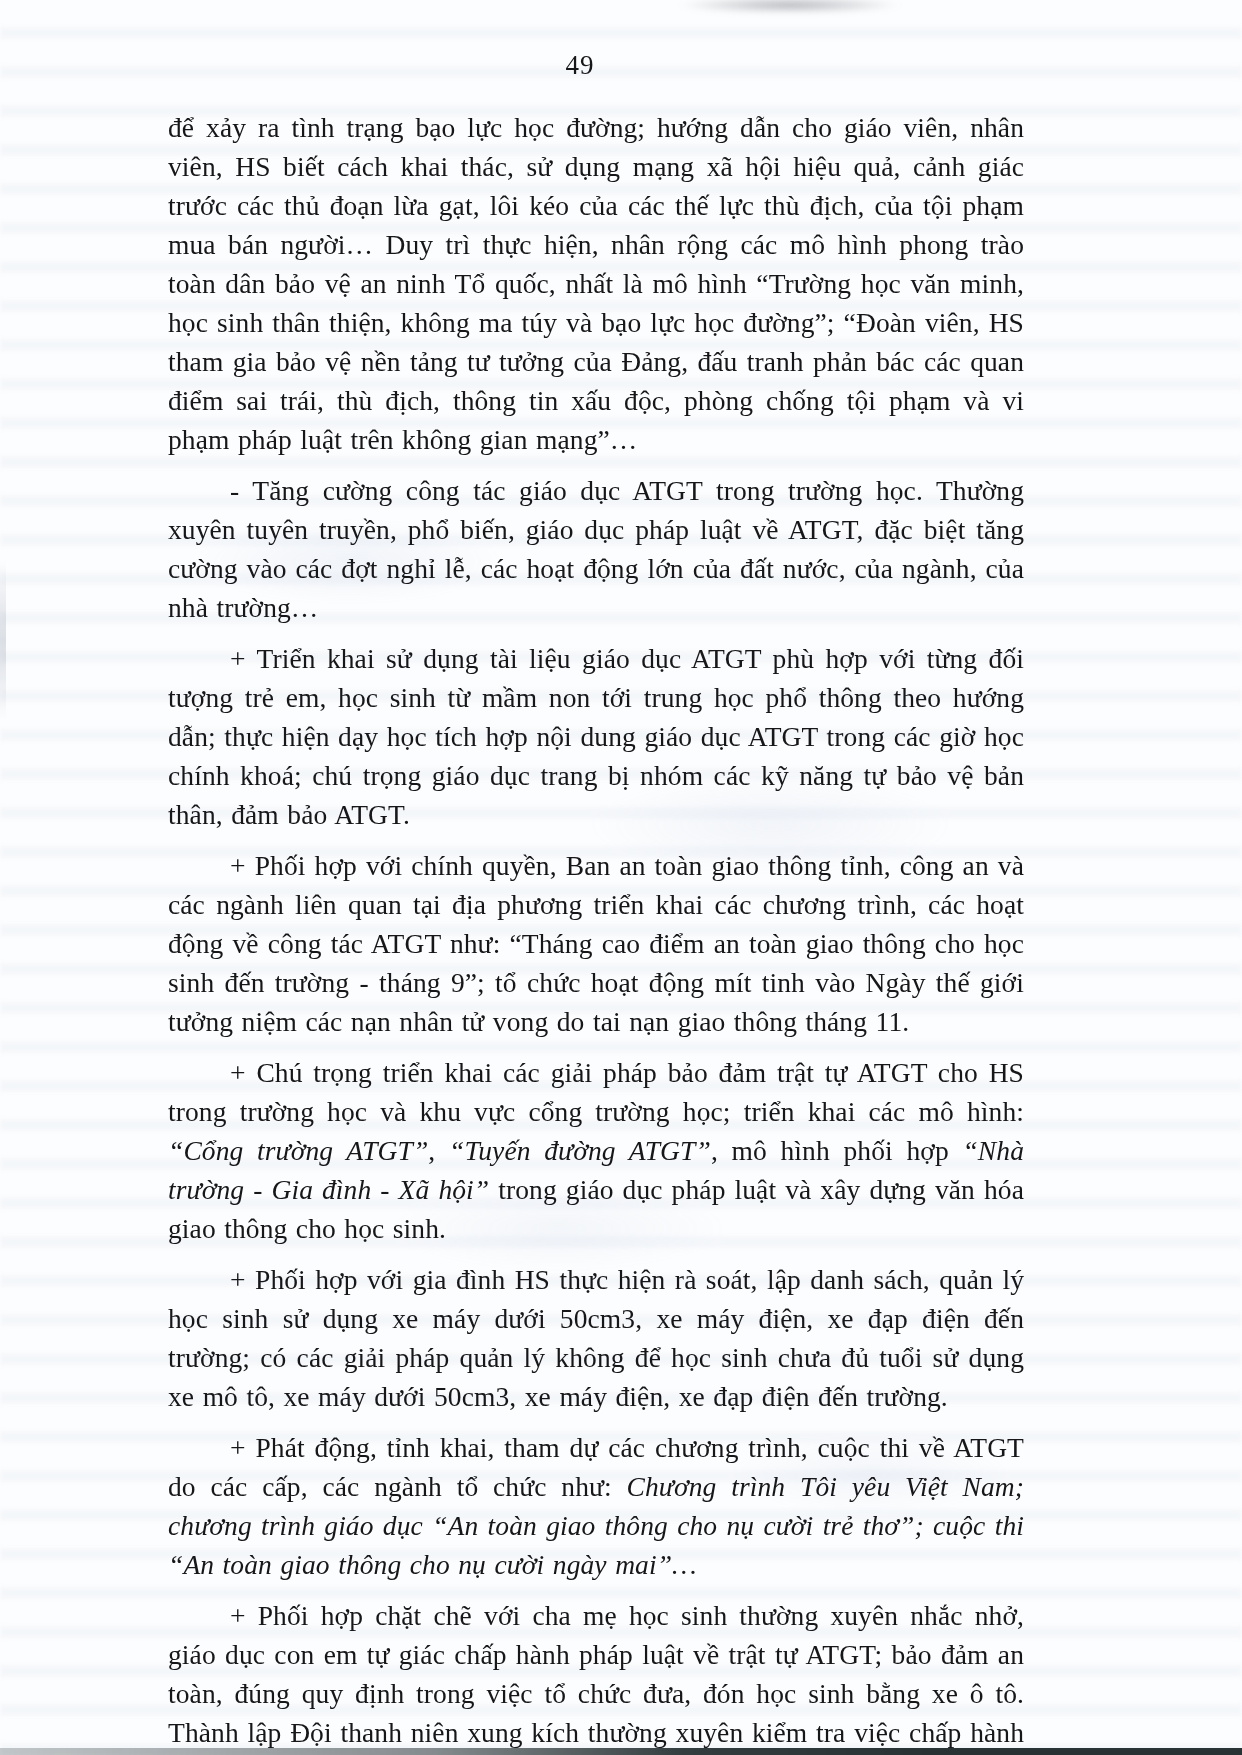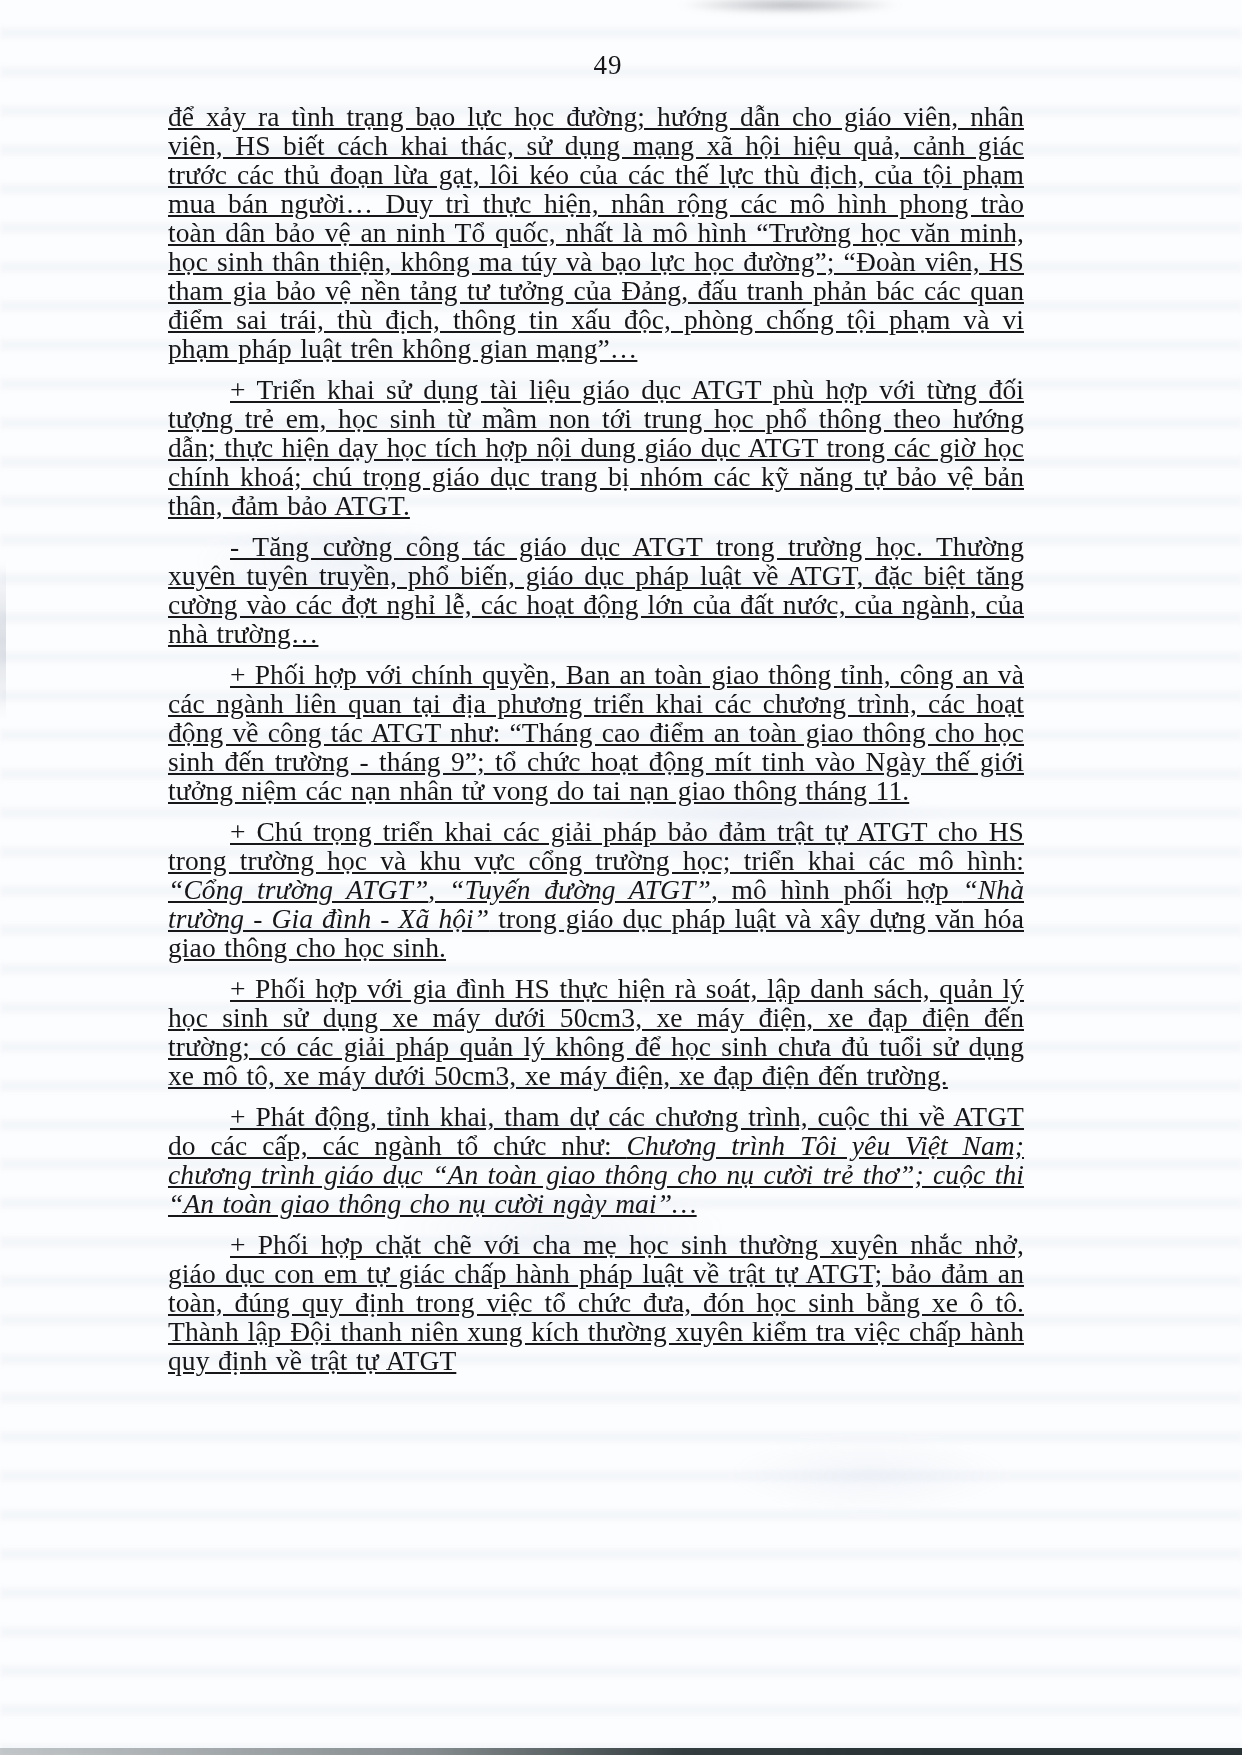--- a/index.html
+++ b/index.html
@@ -59,62 +59,61 @@
     left: 0;
     top: 560px;
     width: 6px;
     height: 160px;
     background: linear-gradient(to bottom, rgba(120,130,150,0), rgba(120,130,150,0.25), rgba(120,130,150,0));
     z-index: 2;
   }
   .page-number {
     position: absolute;
     top: 50px;
-    left: 180px;
+    left: 152px;
     width: 856px;
     text-align: center;
     font-size: 27px;
     letter-spacing: 1px;
     z-index: 4;
   }
   .content {
     position: absolute;
     left: 168px;
     top: 102px;
     width: 856px;
     z-index: 4;
   }
   .content p {
-    margin: 0 0 12px 0;
+    margin: 6px 0 12px 0;
     font-size: 27.5px;
-    line-height: 29px;
+    line-height: 39px;
     text-align: justify;
     letter-spacing: 0.1px;
     word-spacing: 1.5px;
-    text-decoration: underline;
   }
   .content p.indent {
     text-indent: 62px;
   }
   .content span.italic {
     font-style: italic;
   }
 </style>
 </head>
 <body>
 
 <div class="page">
   <div class="bleed-overlay"></div>
   <div class="top-smudge"></div>
   <div class="left-edge-mark"></div>
   <div class="page-number">49</div>
   <div class="content">
       <p><span>để xảy ra tình trạng bạo lực học đường; hướng dẫn cho giáo viên, nhân viên, HS biết cách khai thác, sử dụng mạng xã hội hiệu quả, cảnh giác trước các thủ đoạn lừa gạt, lôi kéo của các thế lực thù địch, của tội phạm mua bán người… Duy trì thực hiện, nhân rộng các mô hình phong trào toàn dân bảo vệ an ninh Tổ quốc, nhất là mô hình “Trường học văn minh, học sinh thân thiện, không ma túy và bạo lực học đường”; “Đoàn viên, HS tham gia bảo vệ nền tảng tư tưởng của Đảng, đấu tranh phản bác các quan điểm sai trái, thù địch, thông tin xấu độc, phòng chống tội phạm và vi phạm pháp luật trên không gian mạng”…</span></p>
+      <p class="indent"><span>- Tăng cường công tác giáo dục ATGT trong trường học. Thường xuyên tuyên truyền, phổ biến, giáo dục pháp luật về ATGT, đặc biệt tăng cường vào các đợt nghỉ lễ, các hoạt động lớn của đất nước, của ngành, của nhà trường…</span></p>
       <p class="indent"><span>+ Triển khai sử dụng tài liệu giáo dục ATGT phù hợp với từng đối tượng trẻ em, học sinh từ mầm non tới trung học phổ thông theo hướng dẫn; thực hiện dạy học tích hợp nội dung giáo dục ATGT trong các giờ học chính khoá; chú trọng giáo dục trang bị nhóm các kỹ năng tự bảo vệ bản thân, đảm bảo ATGT.</span></p>
-      <p class="indent"><span>- Tăng cường công tác giáo dục ATGT trong trường học. Thường xuyên tuyên truyền, phổ biến, giáo dục pháp luật về ATGT, đặc biệt tăng cường vào các đợt nghỉ lễ, các hoạt động lớn của đất nước, của ngành, của nhà trường…</span></p>
       <p class="indent"><span>+ Phối hợp với chính quyền, Ban an toàn giao thông tỉnh, công an và các ngành liên quan tại địa phương triển khai các chương trình, các hoạt động về công tác ATGT như: “Tháng cao điểm an toàn giao thông cho học sinh đến trường - tháng 9”; tổ chức hoạt động mít tinh vào Ngày thế giới tưởng niệm các nạn nhân tử vong do tai nạn giao thông tháng 11.</span></p>
       <p class="indent"><span>+ Chú trọng triển khai các giải pháp bảo đảm trật tự ATGT cho HS trong trường học và khu vực cổng trường học; triển khai các mô hình: </span><span class="italic">“Cổng trường ATGT”</span><span>, </span><span class="italic">“Tuyến đường ATGT”</span><span>, mô hình phối hợp </span><span class="italic">“Nhà trường - Gia đình - Xã hội”</span><span> trong giáo dục pháp luật và xây dựng văn hóa giao thông cho học sinh.</span></p>
       <p class="indent"><span>+ Phối hợp với gia đình HS thực hiện rà soát, lập danh sách, quản lý học sinh sử dụng xe máy dưới 50cm3, xe máy điện, xe đạp điện đến trường; có các giải pháp quản lý không để học sinh chưa đủ tuổi sử dụng xe mô tô, xe máy dưới 50cm3, xe máy điện, xe đạp điện đến trường.</span></p>
       <p class="indent"><span>+ Phát động, tỉnh khai, tham dự các chương trình, cuộc thi về ATGT do các cấp, các ngành tổ chức như: </span><span class="italic">Chương trình Tôi yêu Việt Nam; chương trình giáo dục “An toàn giao thông cho nụ cười trẻ thơ”; cuộc thi “An toàn giao thông cho nụ cười ngày mai”…</span></p>
       <p class="indent"><span>+ Phối hợp chặt chẽ với cha mẹ học sinh thường xuyên nhắc nhở, giáo dục con em tự giác chấp hành pháp luật về trật tự ATGT; bảo đảm an toàn, đúng quy định trong việc tổ chức đưa, đón học sinh bằng xe ô tô. Thành lập Đội thanh niên xung kích thường xuyên kiểm tra việc chấp hành quy định về trật tự ATGT</span></p>
     </div>
   <div class="bottom-edge"></div>
 </div>
 
 </body></html>

